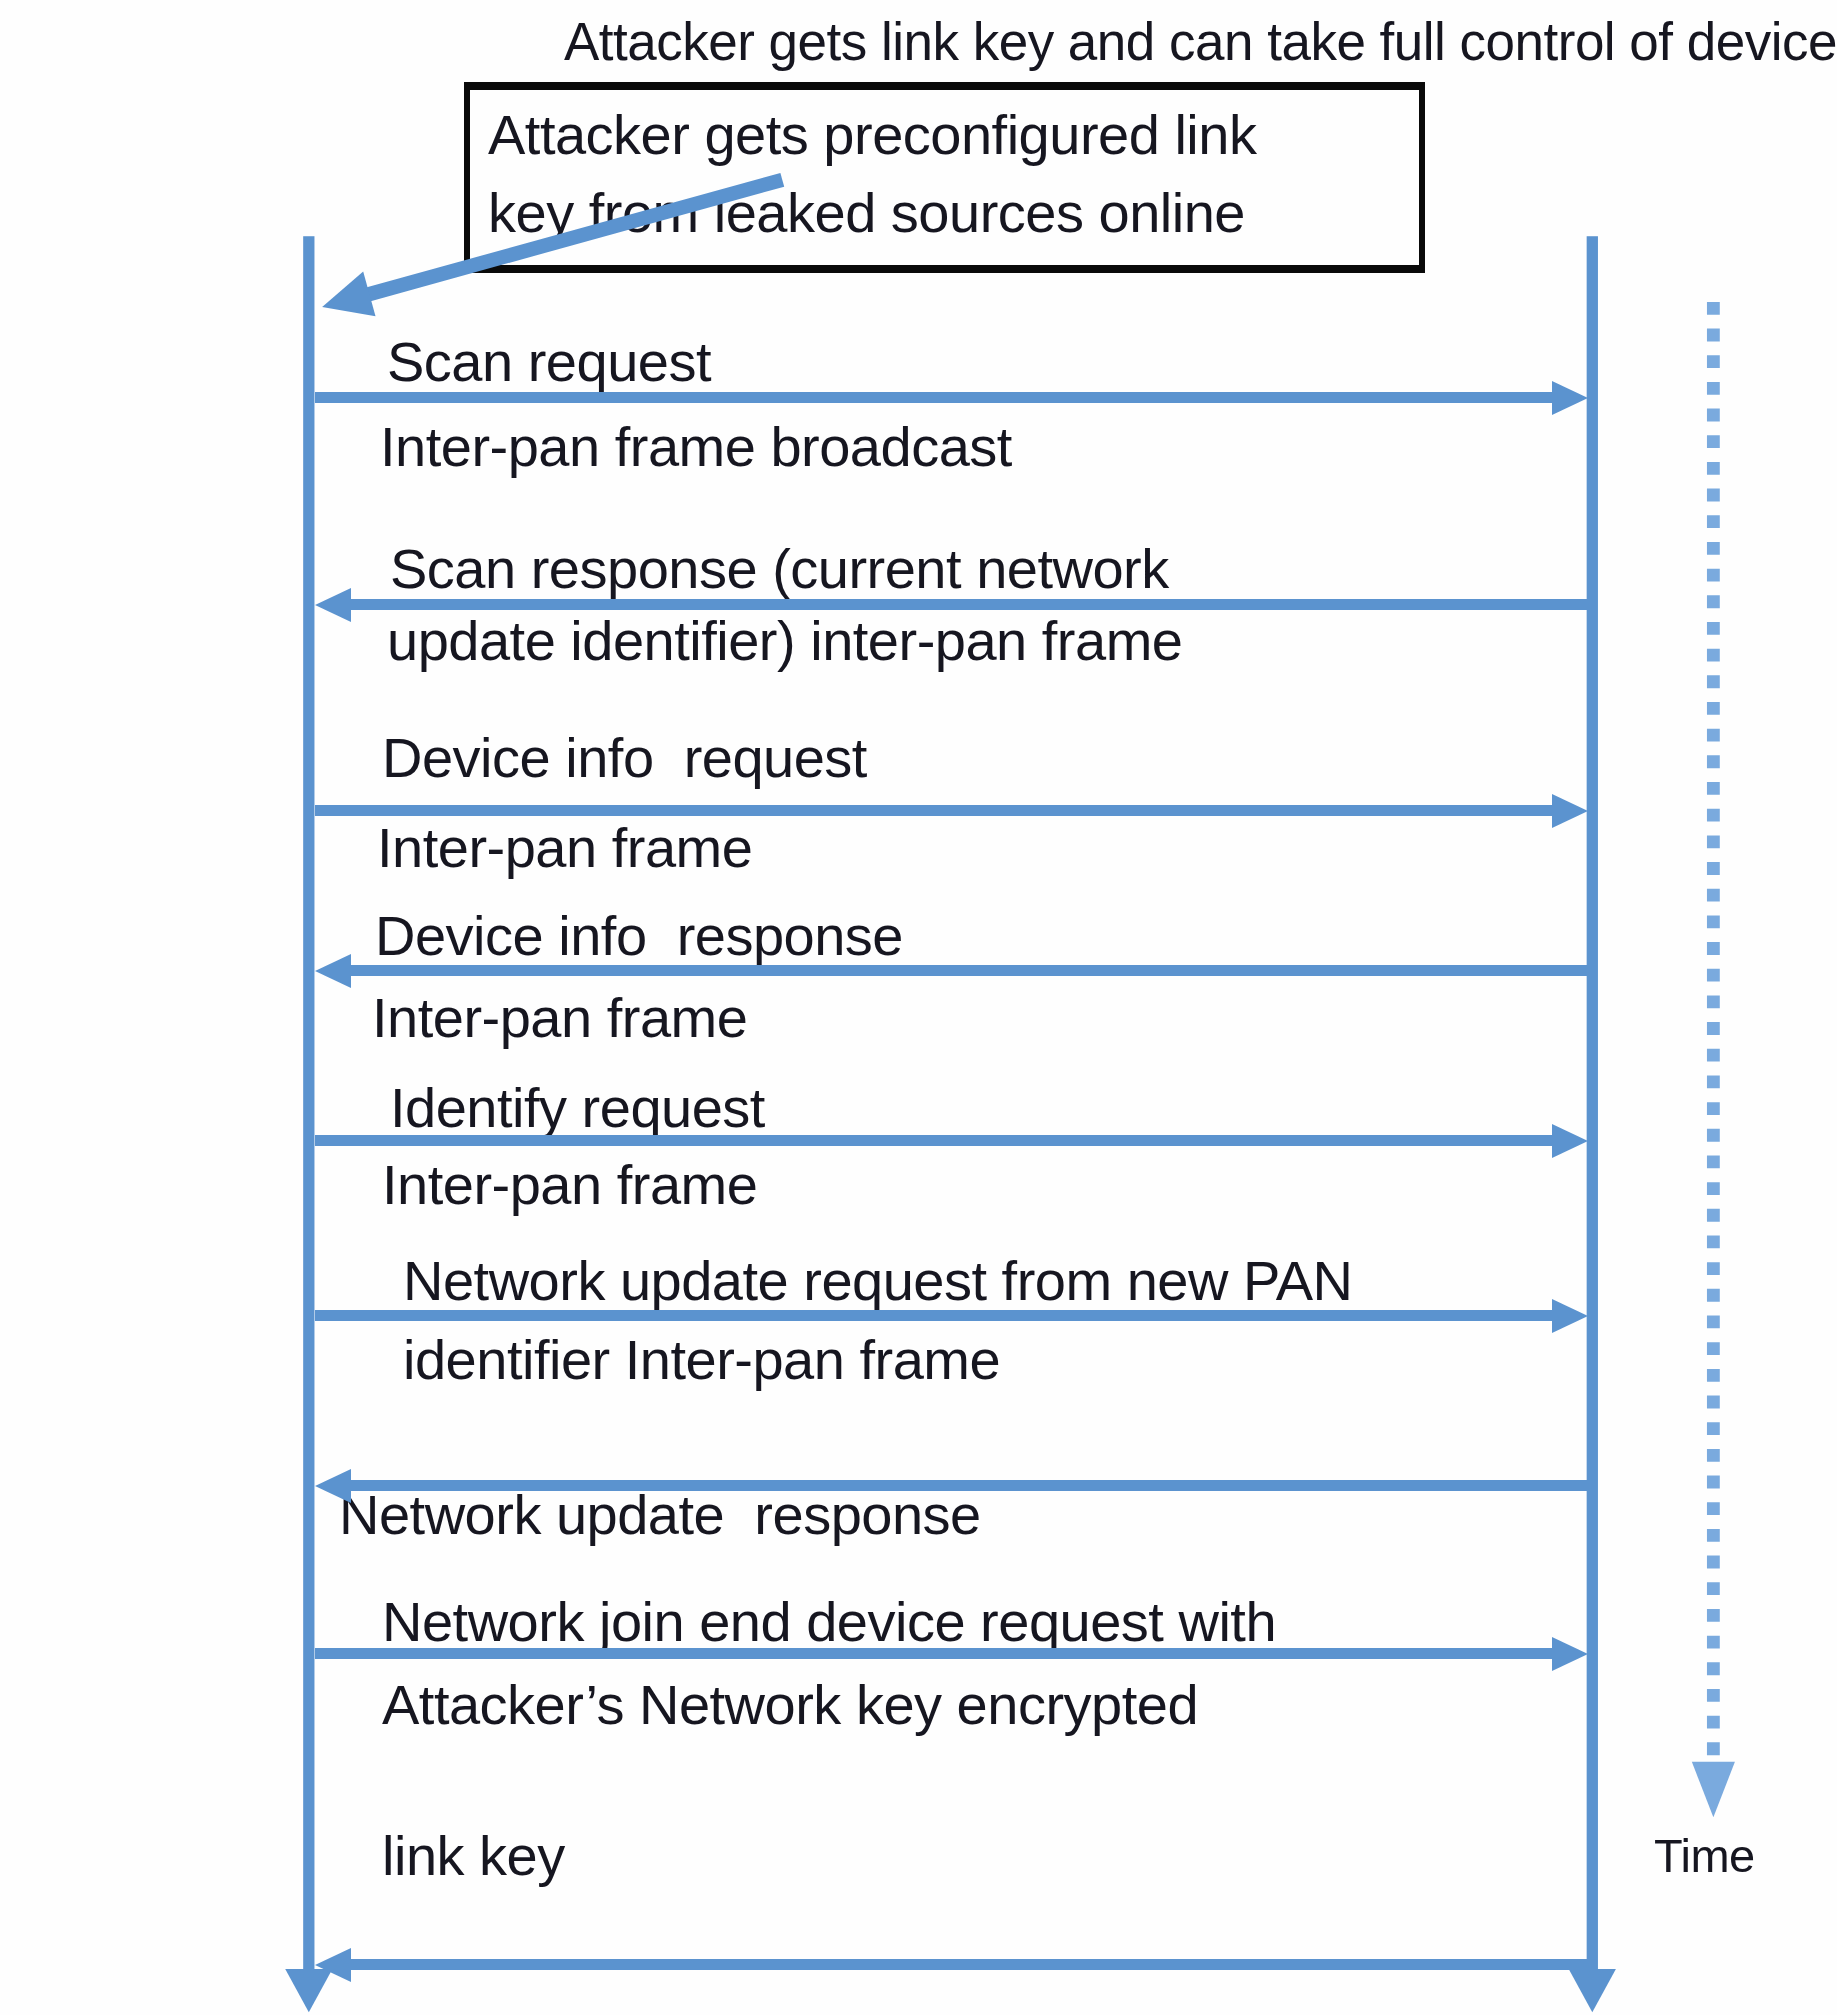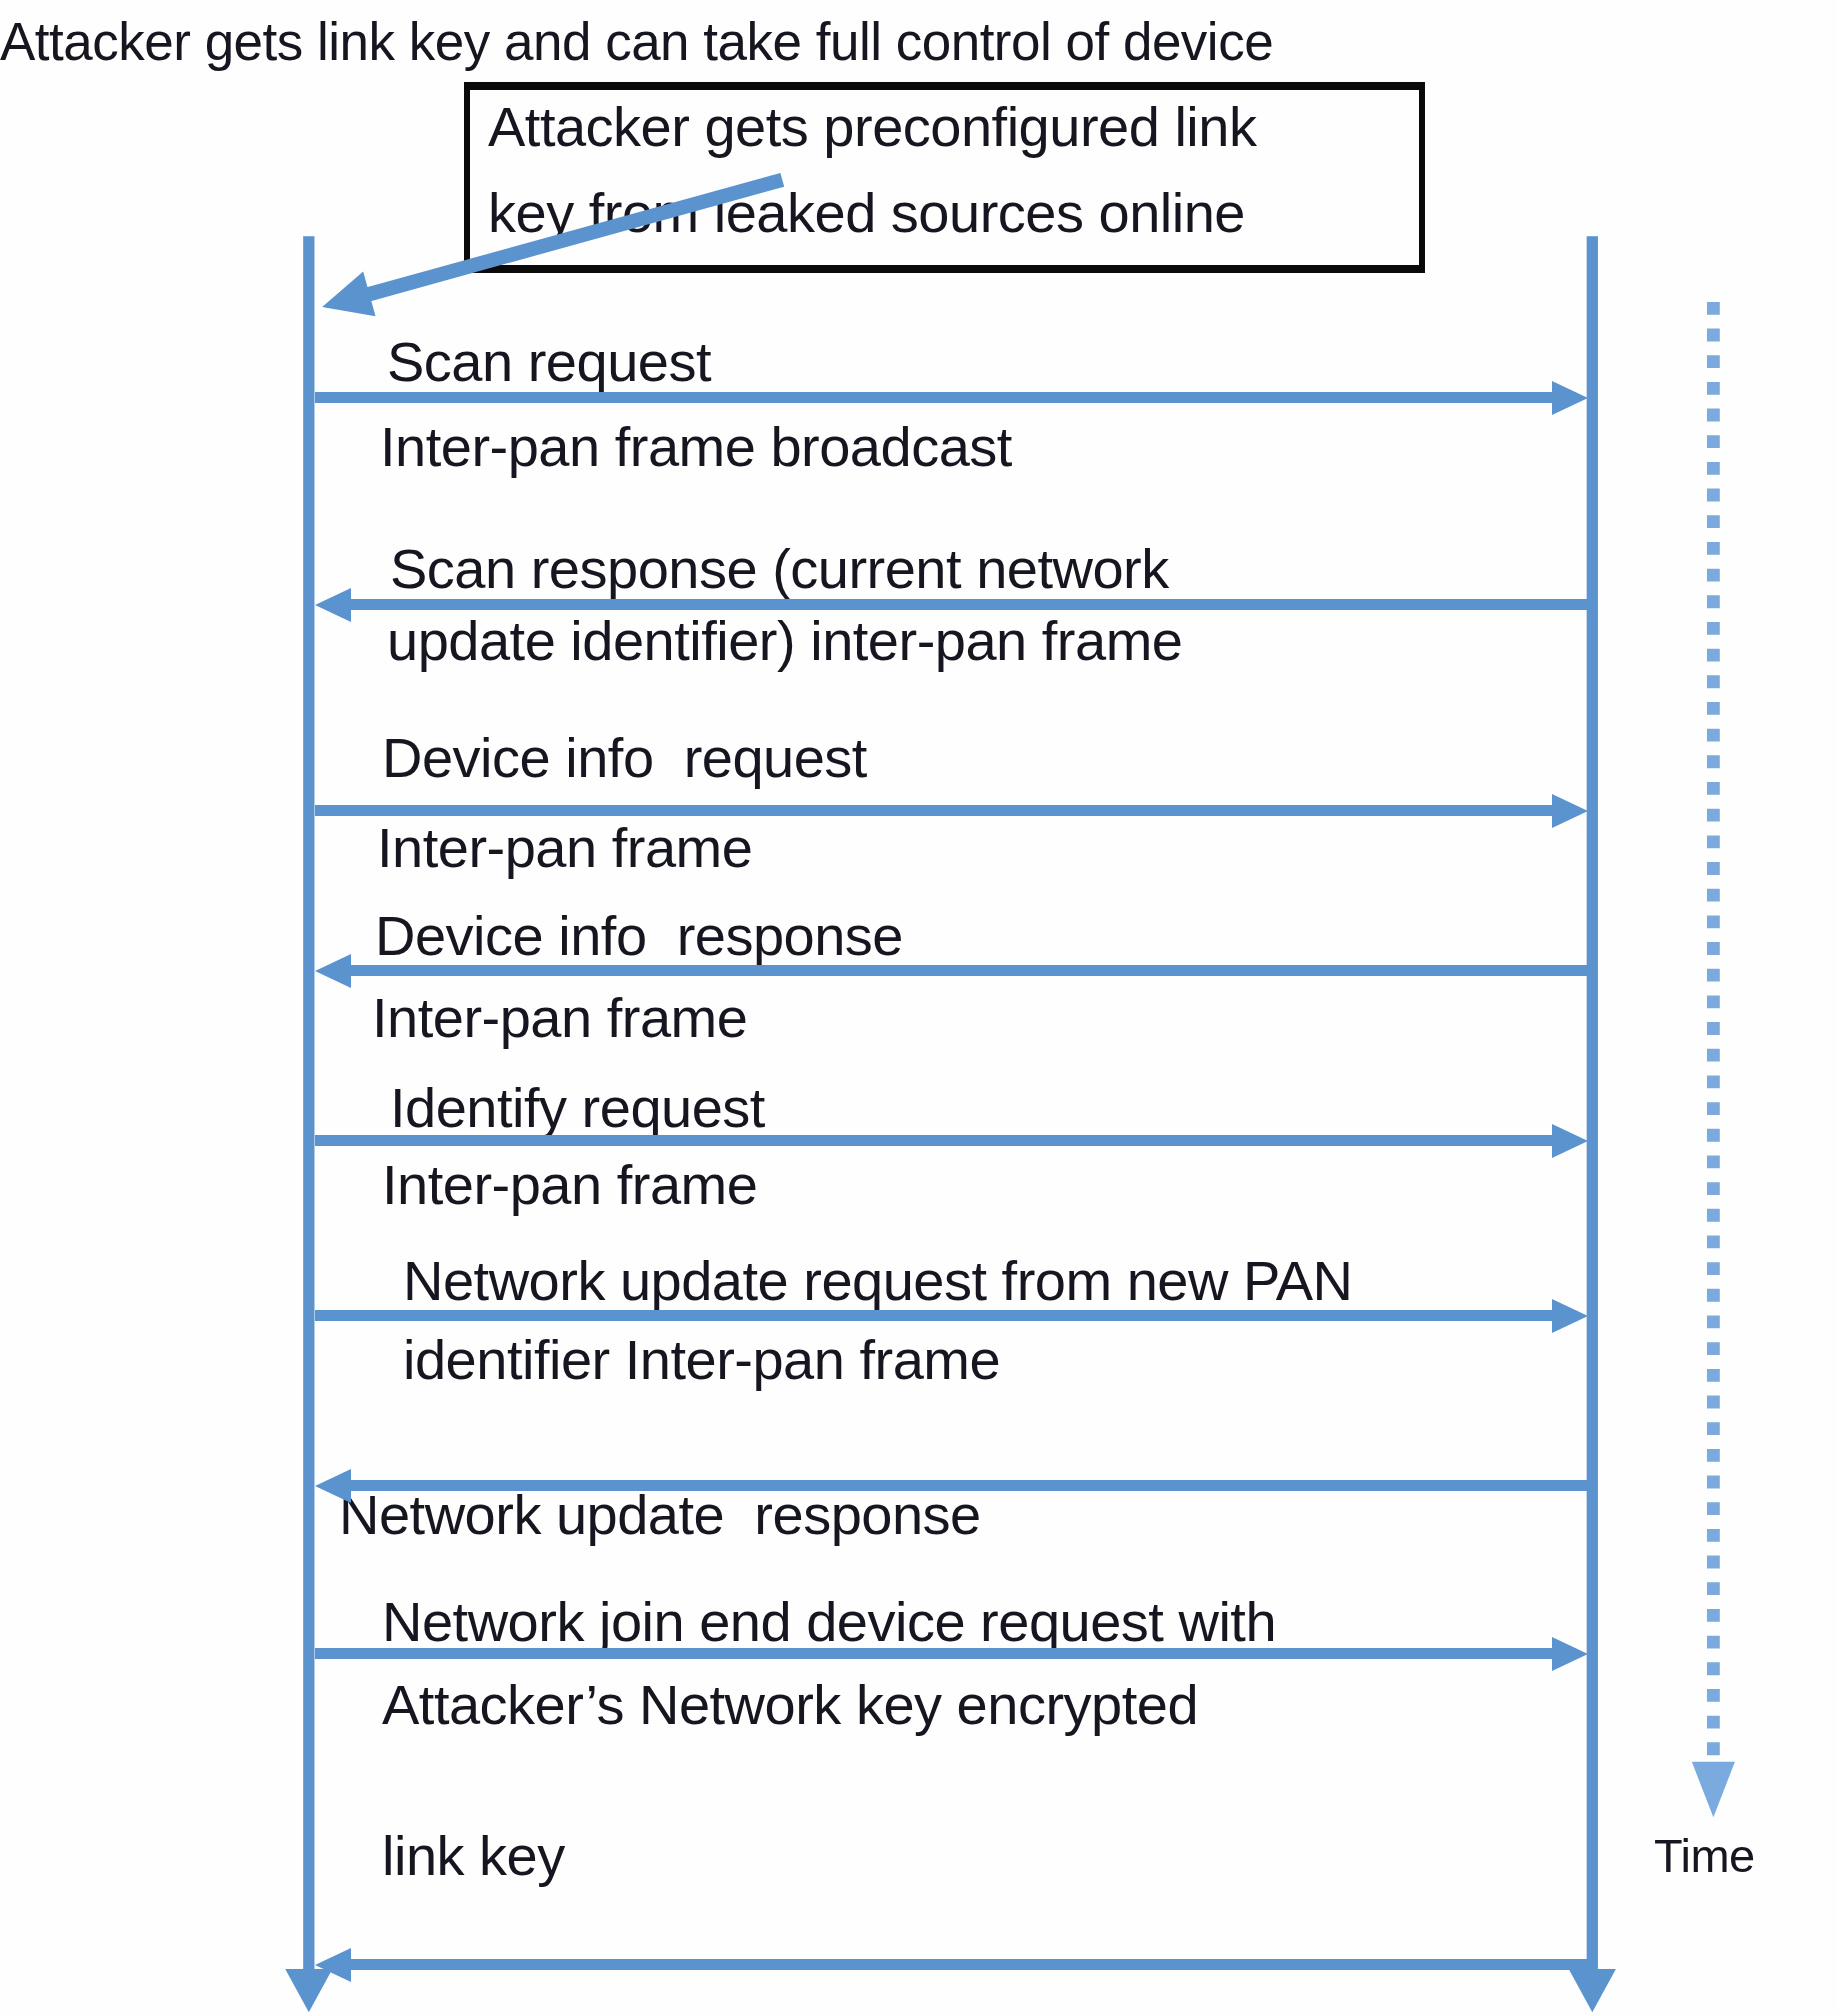--- a/index.html
+++ b/index.html
@@ -7,21 +7,21 @@
     --timeblue:#7aaade;
     --ink:#161620;
     --noteborder:#0a0a0a;
     --paper:#fefefe;
   }
   html,body{margin:0;padding:0;width:1837px;height:2015px;background:var(--paper);overflow:hidden}
   #stage{position:relative;width:1837px;height:2015px;
          font-family:"Liberation Sans","DejaVu Sans",sans-serif;color:var(--ink)}
   .lbl{position:absolute;font-size:56px;line-height:1.12;letter-spacing:-0.5px;
        white-space:pre;color:var(--ink)}
-  .title{position:absolute;left:0;right:0;top:11.3px;text-align:left;
+  .title{position:absolute;left:0;right:0;top:11.3px;text-align:right;
          font-size:53px;letter-spacing:-0.5px;white-space:pre}
   .actor{font-size:56px;font-weight:400}
   .notebox{position:absolute;left:464px;top:82px;width:961px;height:191px;
            box-sizing:border-box;border:6.2px solid var(--noteborder);
            border-top-width:8.2px;border-bottom-width:8.2px;background:transparent}
   .svglayer{position:absolute;left:0;top:0;z-index:1}
   .msg-arrow{position:absolute;left:315px;width:1273px;height:33px;
              display:flex;align-items:center;z-index:2}
   .shaft{flex:1 1 auto;height:11.3px;background:var(--blue)}
   .head-r{width:0;height:0;flex:0 0 auto;
@@ -60,21 +60,21 @@
     <g>
       <line x1="1525" y1="350" x2="712" y2="575" stroke-width="28" class="blue-stroke"></line>
       <polygon points="628,598 708,529 732,616" class="blue-fill"></polygon>
     </g>
   </svg>
 
   <div class="title">Attacker gets link key and can take full control of device</div>
 
 
   <div class="notebox"></div>
-  <div class="lbl" style="left:488px;top:96px">Attacker gets preconfigured link</div>
+  <div class="lbl" style="left:488px;top:104px">Attacker gets preconfigured link</div>
   <div class="lbl" style="left:488px;top:182px">key from leaked sources online</div>
 
   <div class="lbl" style="left:387px;top:331px">Scan request</div>
   <div class="msg-arrow" style="top:381px">
     <span class="shaft"></span>
     <span class="head-r"></span>
   </div>
   <div class="lbl" style="left:380px;top:416px">Inter-pan frame broadcast</div>
 
   <div class="lbl" style="left:390px;top:538px">Scan response (current network</div>

